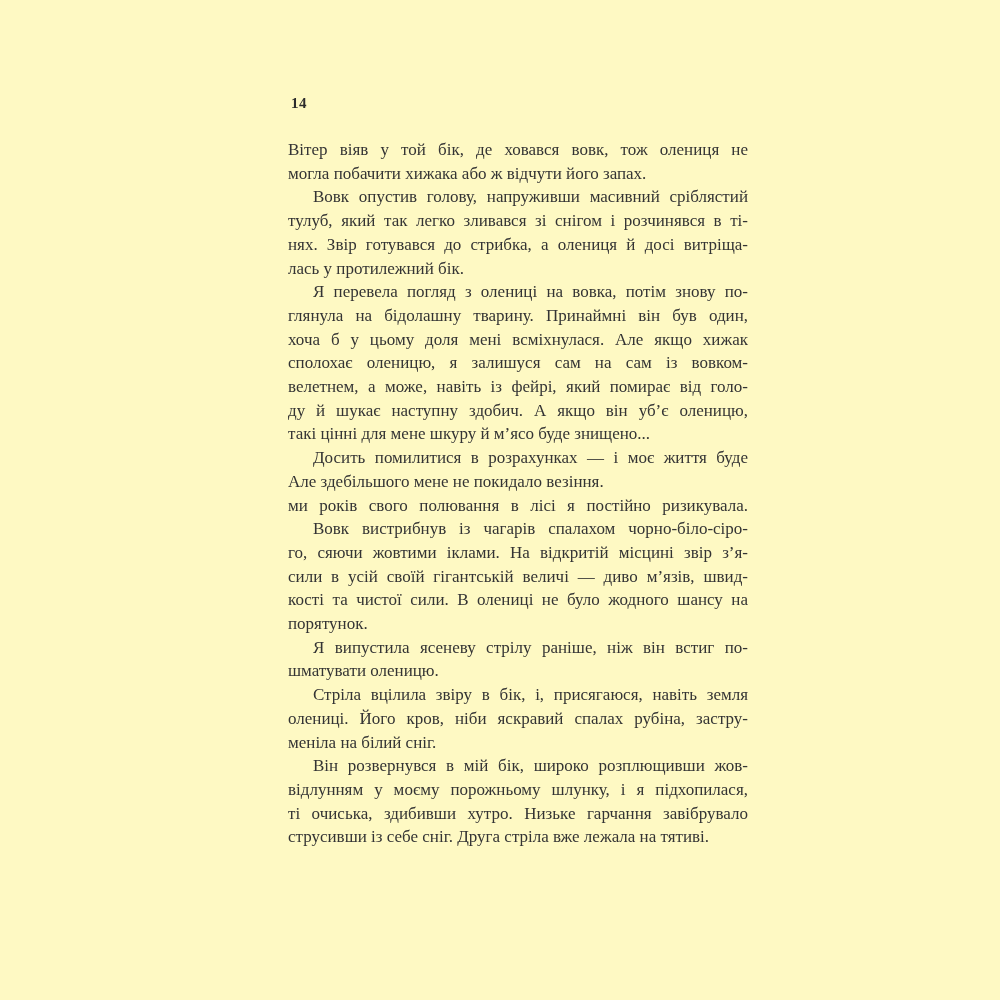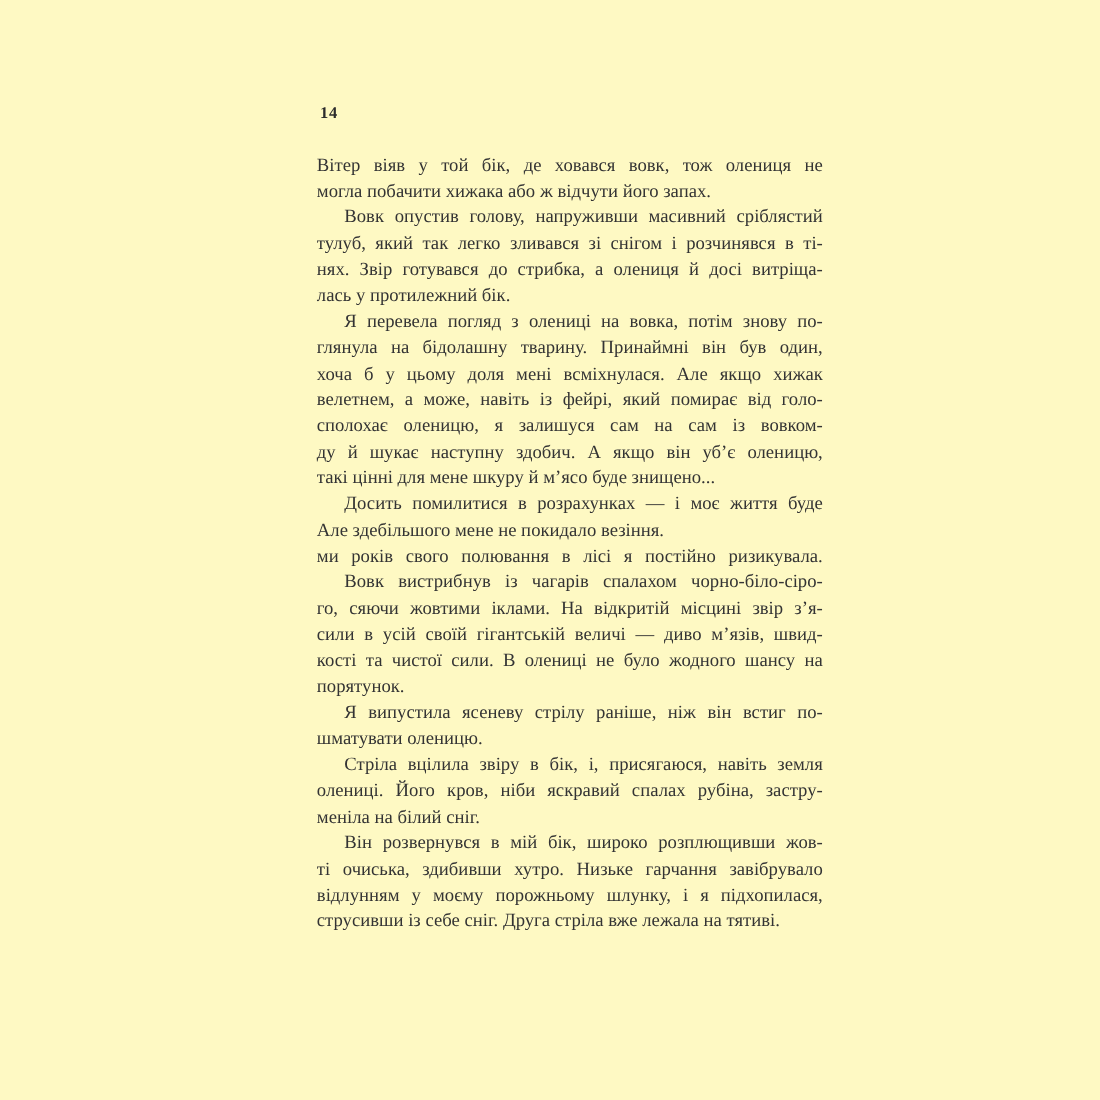--- a/index.html
+++ b/index.html
@@ -61,22 +61,22 @@
       <div class="paragraph">
         <div class="line indent">Вовк опустив голову, напруживши масивний сріблястий</div>
         <div class="line">тулуб, який так легко зливався зі снігом і розчинявся в ті-</div>
         <div class="line">нях. Звір готувався до стрибка, а олениця й досі витріща-</div>
         <div class="line last">лась у протилежний бік.</div>
       </div>
       <div class="paragraph">
         <div class="line indent">Я перевела погляд з олениці на вовка, потім знову по-</div>
         <div class="line">глянула на бідолашну тварину. Принаймні він був один,</div>
         <div class="line">хоча б у цьому доля мені всміхнулася. Але якщо хижак</div>
+        <div class="line">сполохає оленицю, я залишуся сам на сам із вовком-</div>
         <div class="line">велетнем, а може, навіть із фейрі, який помирає від голо-</div>
-        <div class="line">сполохає оленицю, я залишуся сам на сам із вовком-</div>
         <div class="line">ду й шукає наступну здобич. А якщо він уб’є оленицю,</div>
         <div class="line last">такі цінні для мене шкуру й м’ясо буде знищено...</div>
       </div>
       <div class="paragraph">
         <div class="line indent">Досить помилитися в розрахунках — і моє життя буде</div>
         <div class="line last">Але здебільшого мене не покидало везіння.</div>
         <div class="line">ми років свого полювання в лісі я постійно ризикувала.</div>
       </div>
       <div class="paragraph">
         <div class="line indent">Вовк вистрибнув із чагарів спалахом чорно-біло-сіро-</div>
@@ -89,18 +89,18 @@
         <div class="line indent">Я випустила ясеневу стрілу раніше, ніж він встиг по-</div>
         <div class="line last">шматувати оленицю.</div>
       </div>
       <div class="paragraph">
         <div class="line indent">Стріла вцілила звіру в бік, і, присягаюся, навіть земля</div>
         <div class="line">олениці. Його кров, ніби яскравий спалах рубіна, застру-</div>
         <div class="line last">меніла на білий сніг.</div>
       </div>
       <div class="paragraph">
         <div class="line indent">Він розвернувся в мій бік, широко розплющивши жов-</div>
+        <div class="line">відлунням у моєму порожньому шлунку, і я підхопилася,</div>
         <div class="line">ті очиська, здибивши хутро. Низьке гарчання завібрувало</div>
-        <div class="line">відлунням у моєму порожньому шлунку, і я підхопилася,</div>
         <div class="line last">струсивши із себе сніг. Друга стріла вже лежала на тятиві.</div>
       </div>
     </div>
 </div>
 
 </body></html>

